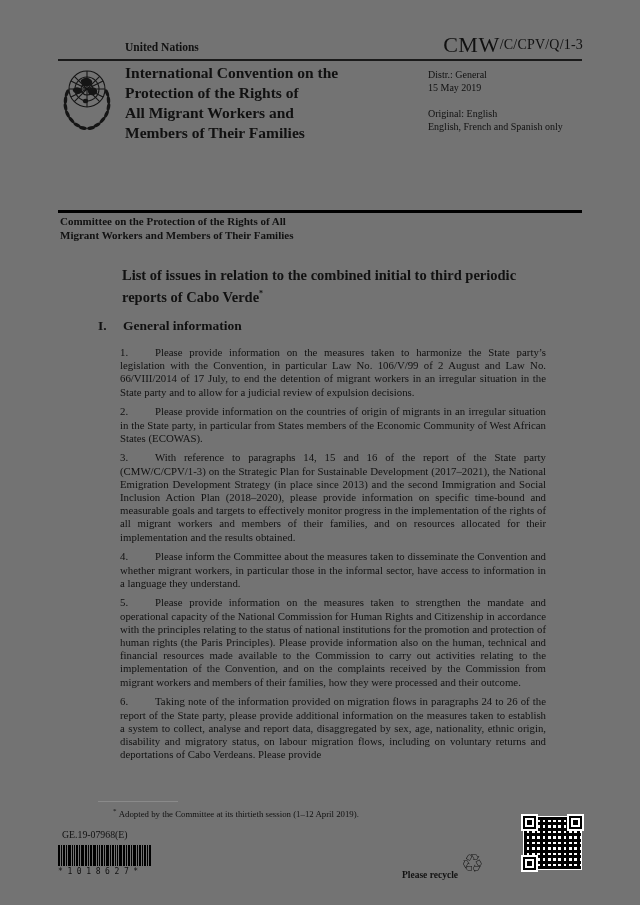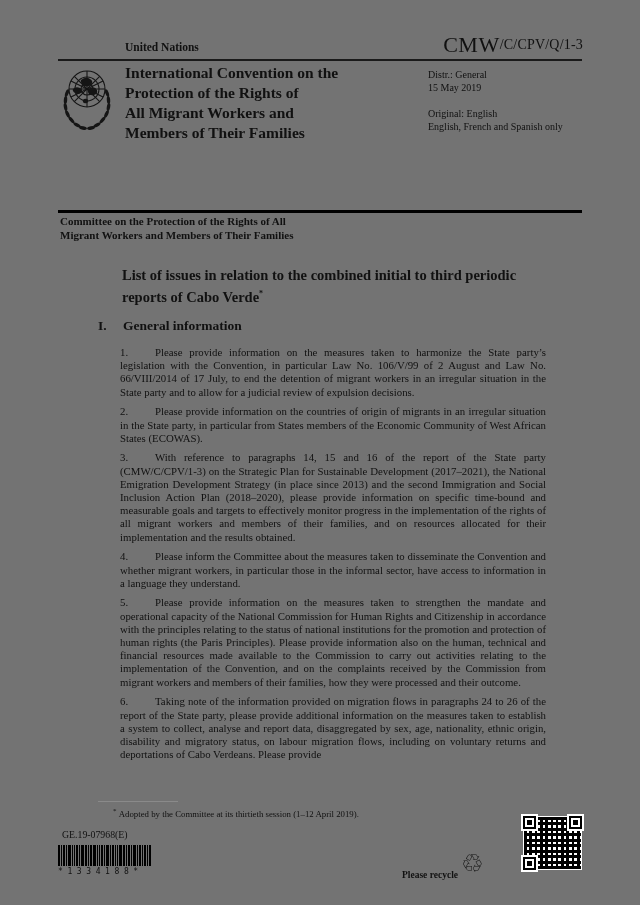--- a/index.html
+++ b/index.html
@@ -176,21 +176,21 @@
           <rect x="73" width="1" height="21"></rect>
           <rect x="75" width="3" height="21"></rect>
           <rect x="79" width="1" height="21"></rect>
           <rect x="81" width="2" height="21"></rect>
           <rect x="84" width="1" height="21"></rect>
           <rect x="86" width="2" height="21"></rect>
           <rect x="89" width="1" height="21"></rect>
           <rect x="91" width="2" height="21"></rect>
       </g>
     </svg>
-    <div class="barcode-text">*1334188*</div>
+    <div class="barcode-text">*1018627*</div>
   </div>
 
   <div class="recycle">
     <span>Please recycle</span>
     <span class="recycle-glyph">♲</span>
   </div>
 
   <div class="qr">
     <div class="qr-noise"></div>
     <div class="qr-finder qr-tl"></div>

